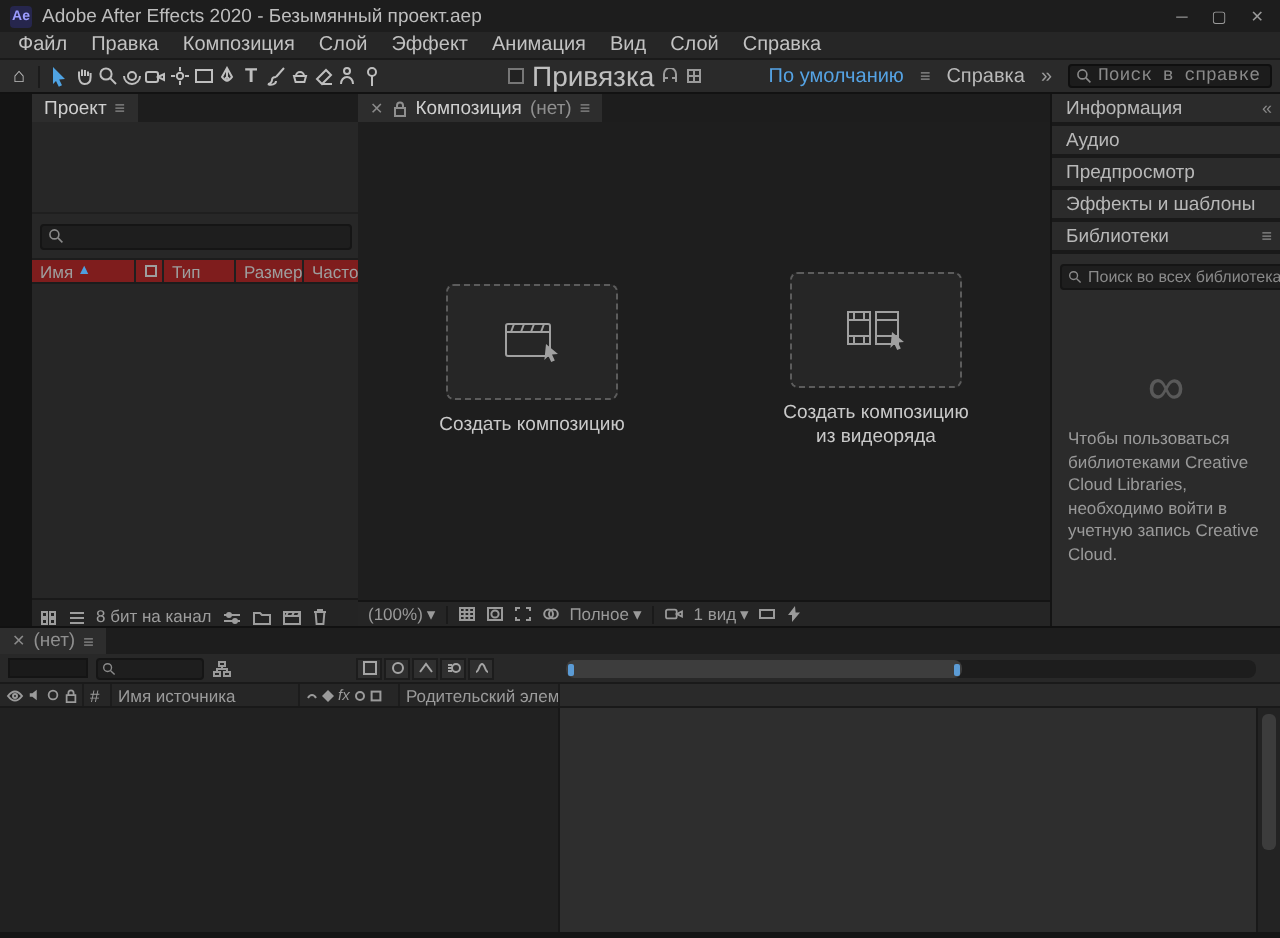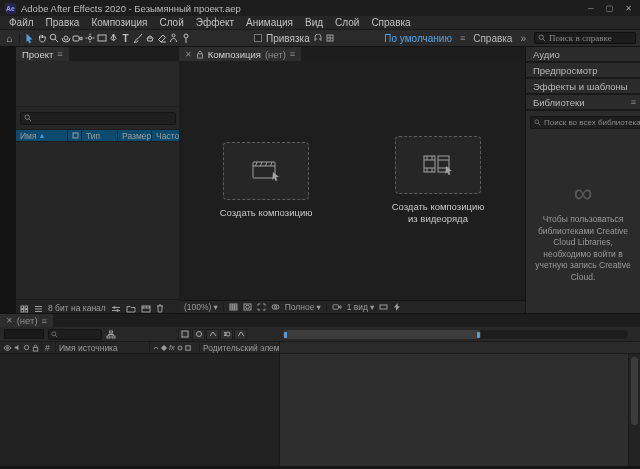--- a/index.html
+++ b/index.html
@@ -24,48 +24,48 @@
     display:flex; align-items:center; padding-left:3px; font-size:10px; color:#c2c2c2; }
   .menu-item { padding:0 6px; }
 
   
   .toolbar { position:absolute; left:0; top:29px; width:640px; height:18px; background:#2a2a2a;
     border-top:1px solid #1a1a1a; border-bottom:1px solid #121212;
     display:flex; align-items:center; padding:0 4px; gap:1px; }
   .tool { width:11px; height:14px; display:inline-flex; align-items:center; justify-content:center; color:#bfbfbf; font-size:10px; }
   .tool.active { color:#4fa3e3; }
   .tb-sep { width:1px; height:11px; background:#1b1b1b; margin:0 3px; flex:none; }
-  .snap-group { display:flex; align-items:center; gap:4px; margin-left:62px; color:#c0c0c0; font-size:10px; }
+  .snap-group { display:flex; align-items:center; gap:4px; margin-left:62px; color:#c0c0c0; font-size:14px; }
   .checkbox { width:8px; height:8px; border:1px solid #777; background:#222; }
   .tb-right { margin-left:auto; display:flex; align-items:center; gap:8px; }
   .ws-active { color:#55a3e4; font-size:10px; }
   .ws-item { color:#b9b9b9; font-size:10px; }
   .tb-menu { color:#8f8f8f; font-size:9px; }
   .overflow { color:#9a9a9a; font-size:10px; }
   .searchbox { display:flex; align-items:center; gap:3px; width:102px; height:12px; background:#1c1c1c;
     border:1px solid #0f0f0f; border-radius:2px; padding:0 3px; color:#8a8a8a; }
   .searchbox input { flex:1; min-width:0; background:transparent; border:none; outline:none;
-    color:#c0c0c0; font-size:9px; font-family:Liberation Serif, serif; }
+    color:#c0c0c0; font-size:9px; font-family:Liberation Mono, monospace; }
   .searchbox input::placeholder { color:#8a8a8a; }
 
   
   .ptabs { height:14px; background:#1d1d1d; display:flex; align-items:stretch; font-size:9.5px; color:#a8a8a8; flex:none; }
   .ptab { background:#2d2d2d; display:flex; align-items:center; gap:4px; padding:0 6px; color:#cfcfcf; }
   .hamburger { color:#8a8a8a; font-size:9px; }
   .tab-close { color:#8a8a8a; font-size:8px; }
 
   
   .project-panel { position:absolute; left:16px; top:47px; width:178px; height:266px; background:#272727;
     display:flex; flex-direction:column; }
   .preview-area { height:46px; border-bottom:1px solid #1f1f1f; flex:none; }
   .p-search-row { height:22px; display:flex; align-items:center; gap:4px; padding:0 4px; flex:none; }
   .p-searchbox { flex:1; display:flex; align-items:center; gap:3px; height:13px; background:#1e1e1e;
     border:1px solid #151515; border-radius:2px; padding:0 3px; color:#8a8a8a; }
   .p-searchbox input { flex:1; min-width:0; background:transparent; border:none; outline:none; color:#c0c0c0; font-size:9px; }
-  .p-head { height:13px; background:#0c4a6e; border-top:1px solid #1c1c1c; border-bottom:1px solid #1c1c1c;
+  .p-head { height:13px; background:#7f1d1d; border-top:1px solid #1c1c1c; border-bottom:1px solid #1c1c1c;
     display:flex; align-items:center; font-size:8.5px; color:#9e9e9e; flex:none; }
   .p-cell { height:100%; display:flex; align-items:center; gap:2px; padding:0 4px; border-right:1px solid #1f1f1f; overflow:hidden; white-space:nowrap; }
   .sort-asc { color:#4f9fe0; font-size:7px; }
   .p-list { flex:1; background:#262626; }
   .p-foot { height:14px; background:#242424; border-top:1px solid #191919; display:flex; align-items:flex-end;
     gap:5px; padding:0 4px; color:#9d9d9d; font-size:8.5px; flex:none; }
 
   
   .comp-panel { position:absolute; left:179px; top:47px; width:346px; height:266px; background:#1e1e1e;
     display:flex; flex-direction:column; }
@@ -91,21 +91,21 @@
   .lib-searchbox { flex:1; display:flex; align-items:center; gap:3px; height:13px; background:#1e1e1e;
     border:1px solid #151515; border-radius:2px; padding:0 3px; color:#8a8a8a; }
   .lib-searchbox input { flex:1; min-width:0; background:transparent; border:none; outline:none; color:#c0c0c0; font-size:8px; }
   .lib-searchbox input::placeholder { color:#8a8a8a; }
   .lib-view-row { display:flex; align-items:center; gap:3px; height:18px; font-size:8.5px; color:#aeaeae; flex:none; }
   .lib-view-icons { margin-left:auto; display:flex; gap:4px; align-items:center; }
   .grid-active { color:#4a9ee0; }
   .lib-center { flex:1; display:flex; flex-direction:column; align-items:center; justify-content:flex-end; }
   .infinity { font-size:26px; color:#595959; line-height:1; }
   .lib-message { margin-top:8px; margin-bottom:30px; font-size:8.5px; line-height:1.35; color:#9a9a9a;
-    text-align:center; padding:0 4px; }
+    padding:0 4px; }
 
   
   .timeline { position:absolute; left:0; top:314px; width:640px; height:152px; background:#222;
     display:flex; flex-direction:column; }
   .tl-tabs { height:13px; background:#1d1d1d; display:flex; align-items:stretch; font-size:9.5px; flex:none; }
   .tl-toolbar { height:15px; background:#282828; border-bottom:1px solid #1a1a1a; display:flex; align-items:center;
     gap:4px; padding:0 4px; position:relative; flex:none; }
   .tc-box { width:40px; height:10px; background:#1a1a1a; border:1px solid #141414; }
   .tl-searchbox { display:flex; align-items:center; gap:2px; width:54px; height:11px; background:#1e1e1e;
     border:1px solid #151515; border-radius:2px; padding:0 2px; color:#8a8a8a; }
@@ -465,20 +465,24 @@
       <span class="icon">
         <svg width="8" height="8" viewBox="0 0 8 8" fill="currentColor">
             <path d="M4.5 0 1 4.5h2L3 8l4-4.8H4.8z"></path>
           </svg>
         </span>
     </div>
   </div>
 
   <div class="right-stack">
     <div class="side-row">
+      <span>Информация</span>
+      <span class="collapse-glyph">«</span>
+    </div>
+    <div class="side-row">
       <span>Аудио</span>
     </div>
     <div class="side-row">
       <span>Предпросмотр</span>
     </div>
     <div class="side-row">
       <span>Эффекты и шаблоны</span>
     </div>
     <div class="side-row">
       <span>Библиотеки</span>

